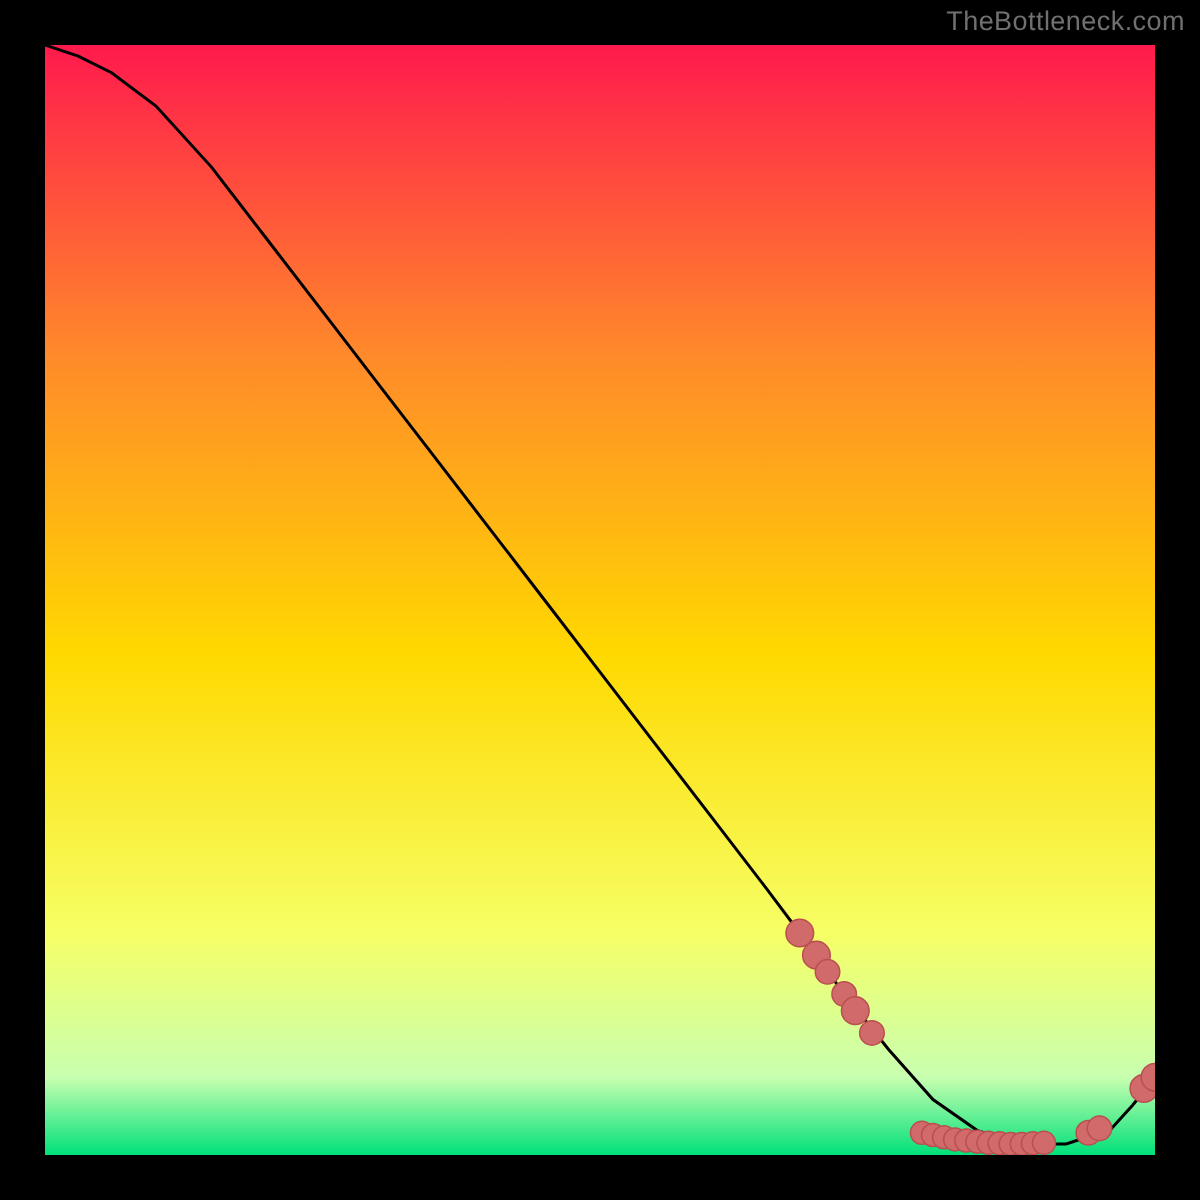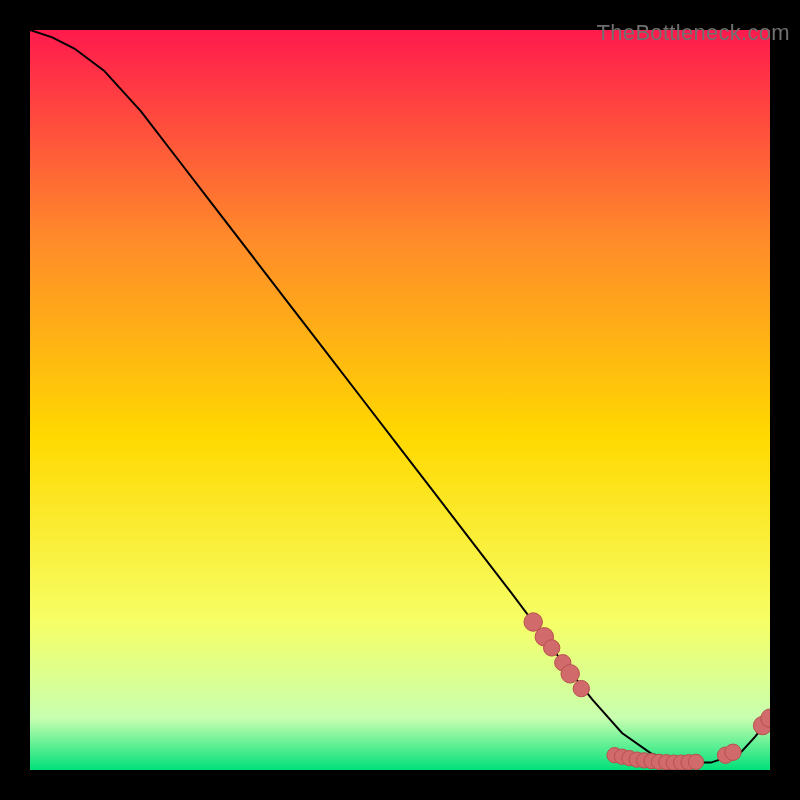--- a/index.html
+++ b/index.html
@@ -12,24 +12,24 @@
     font-family: Arial, Helvetica, sans-serif;
   }
   .stage {
     position: relative;
     width: 800px;
     height: 800px;
     background: #000;
   }
   .watermark {
     position: absolute;
-    top: 20px;
+    top: 4px;
     right: 10px;
     color: #707070;
-    font-size: 22px;
+    font-size: 18px;
     letter-spacing: 0.3px;
     font-weight: 400;
     z-index: 20;
   }
   .plot {
     position: absolute;
     left: 30px;
     top: 30px;
     width: 740px;
     height: 740px;

